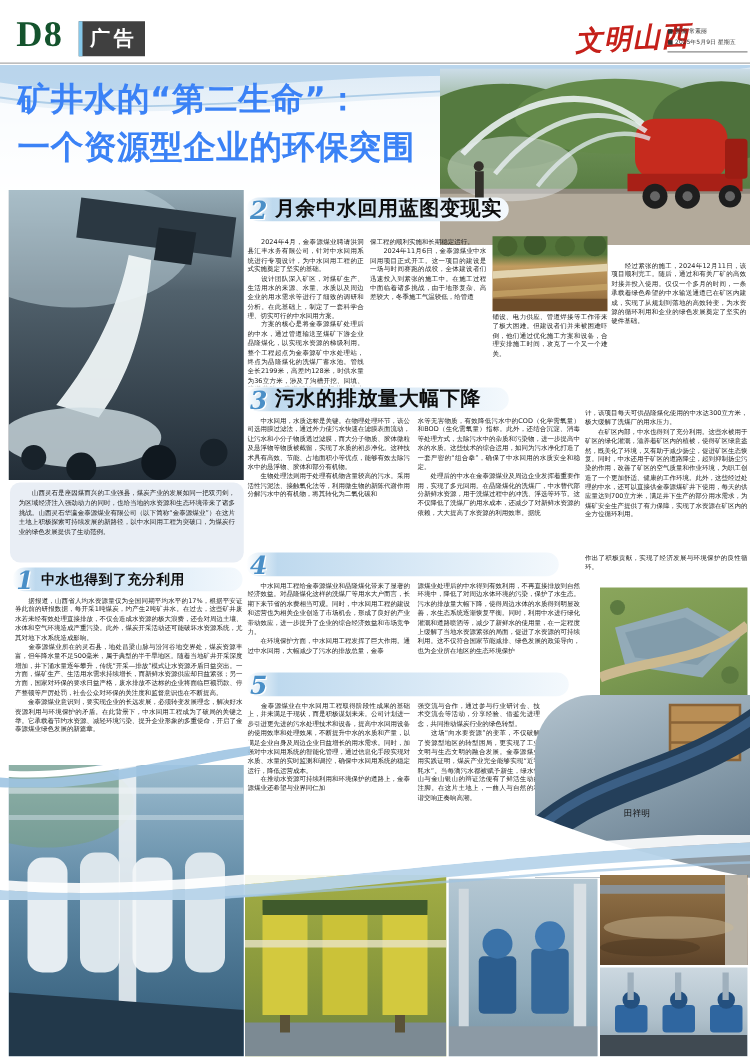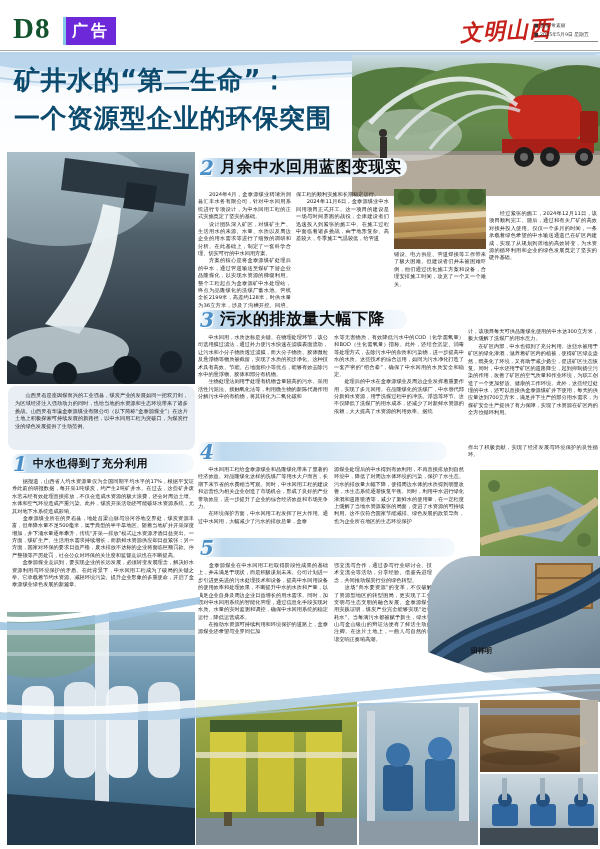--- a/index.html
+++ b/index.html
@@ -2,34 +2,34 @@
 <html><head>
 <meta charset="utf-8">
 <style>
   html,body{margin:0;padding:0;background:#e9e9e9;}
   .page{position:relative;width:600px;height:849px;background:#ffffff;overflow:hidden;
         font-family:"DejaVu Sans",sans-serif;color:#1a1a1a;}
   
   .hdr-rule{position:absolute;left:0;top:50px;width:600px;height:1px;background:#a9a9a9;}
   .edition{position:absolute;left:13px;top:12px;font-family:"Liberation Serif",serif;
            font-weight:bold;font-size:29px;color:#14532d;letter-spacing:1px;}
-  .adbox{position:absolute;left:63px;top:17px;width:50px;height:28px;background:#6d28d9;
+  .adbox{position:absolute;left:63px;top:17px;width:50px;height:28px;background:#404040;
          border-left:3px solid #85c8ea;display:flex;align-items:center;justify-content:center;
          color:#fff;font-weight:bold;font-size:16px;letter-spacing:3px;}
   .masthead{position:absolute;left:460px;top:16px;font-family:"DejaVu Serif",serif;
             font-style:italic;font-weight:bold;font-size:22px;color:#c5201a;
             transform:rotate(-3deg);letter-spacing:1px;}
   .hdr-meta{position:absolute;left:534px;top:21px;width:64px;font-size:4.8px;line-height:1.9;
             color:#333;border-bottom:1px solid #8a8a8a;padding-bottom:2px;}
   
   .band{position:absolute;left:0;top:52px;width:600px;height:112px;
         background:linear-gradient(180deg,#ddeaf5 0%,#eef5fb 45%,#ffffff 100%);}
   .band svg{position:absolute;left:0;top:0;}
   .headline{position:absolute;left:14px;top:62px;width:345px;font-size:26px;font-weight:800;
-            color:#0c4a6e;line-height:1.45;letter-spacing:0.5px;}
+            color:#3b82f6;line-height:1.45;letter-spacing:0.5px;}
   
   .ph{position:absolute;overflow:hidden;}
   .ph svg{display:block;}
   .ph-left{left:7px;top:152px;width:188px;height:232px;background:linear-gradient(180deg,#93a9b4 0%,#51616c 35%,#232e38 100%);}
   .ph-truck{left:352px;top:55px;width:248px;height:141px;background:linear-gradient(180deg,#ccdde8 0%,#6b8f52 40%,#587c43 70%,#b5ac9d 100%);}
   .ph-inset{width:92px;height:60px;background:linear-gradient(180deg,#53743a 0%,#53743a 24%,#c29c60 40%,#8a6337 100%);position:relative;overflow:hidden;}
   .ph-aerial{left:480px;top:470px;width:118px;height:86px;background:linear-gradient(160deg,#8aa55c 0%,#7a9850 60%,#69874a 100%);}
   .ph-pipes{left:428px;top:556px;width:172px;height:146px;background:linear-gradient(160deg,#b3c3ce 0%,#8499a8 55%,#5f7689 100%);border-radius:46px 0 0 0;}
   .ph-bl{left:7px;top:612px;width:188px;height:233px;background:linear-gradient(180deg,#9cbccf 0%,#5d87a3 45%,#2f5875 100%);}
   .ph-a{left:196px;top:700px;width:161px;height:145px;background:linear-gradient(180deg,#a3ad45 0%,#88983c 55%,#6e8340 100%);}
@@ -42,22 +42,22 @@
          text-align:justify;color:#222;}
   
   .shead{position:absolute;height:19px;display:flex;align-items:center;border-radius:10px;
          background:linear-gradient(90deg,#ffffff 0%,#bed9ee 10%,#d9e9f6 55%,#f4f9fd 100%);}
   .snum{font-family:"DejaVu Serif",serif;font-style:italic;font-weight:bold;font-size:20px;
         color:#4a8fc7;margin:0 6px 0 3px;line-height:1;text-shadow:1px 1px 0 #fff;}
   .stitle{font-weight:bold;font-size:16px;color:#0d0d0d;letter-spacing:0.5px;}
   
   .col{position:absolute;font-size:5.2px;line-height:1.42;text-align:justify;color:#1c1c1c;
        white-space:pre-line;overflow:hidden;}
-  .sig{position:absolute;left:436px;top:646px;width:56px;text-align:right;font-size:7px;
-       font-weight:bold;color:#111;}
+  .sig{position:absolute;left:464px;top:646px;width:56px;text-align:right;font-size:7px;
+       font-weight:normal;color:#111;}
   
   .wave{position:absolute;pointer-events:none;}
 </style>
 </head>
 <body>
 
 <div class="page">
 
   <div class="edition">D8</div>
   <div class="adbox">广告</div>

